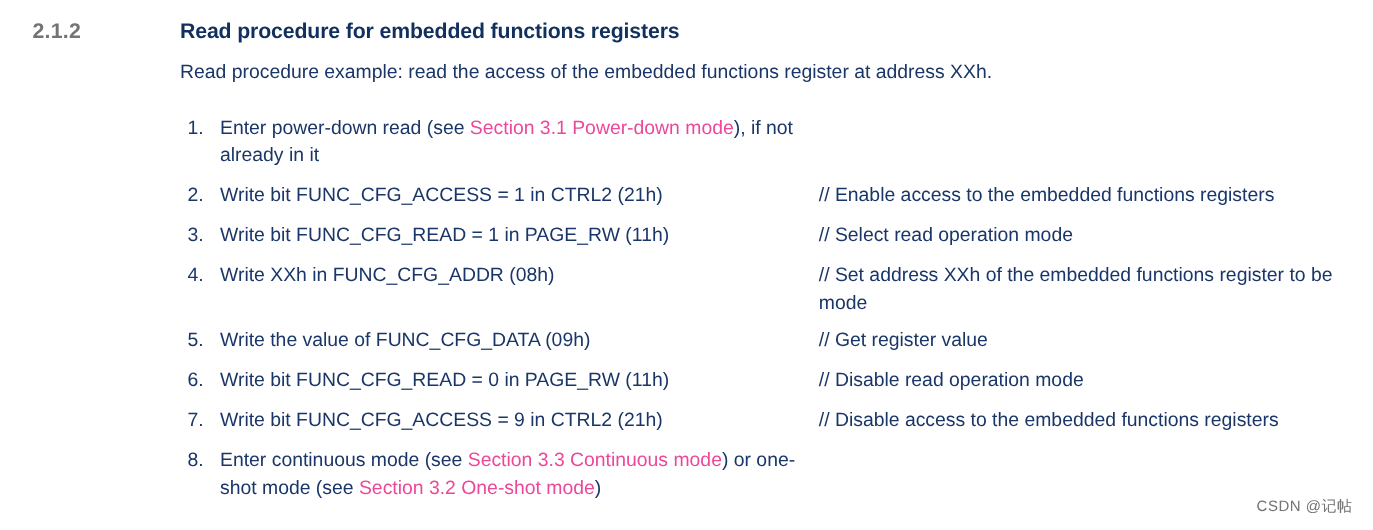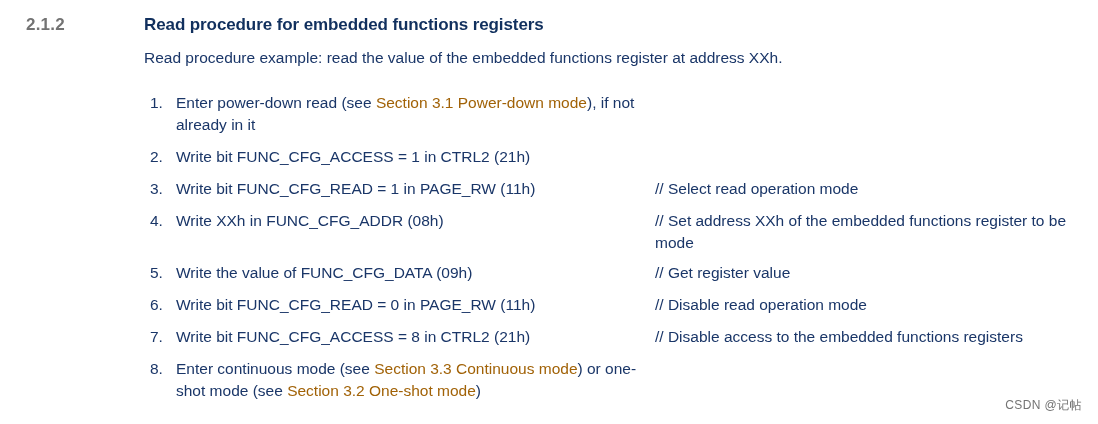--- a/index.html
+++ b/index.html
@@ -91,21 +91,21 @@
   .step-comment {
     position: absolute;
     left: 655px;
     top: 0;
     width: 420px;
     font-size: 15.5px;
     color: #1a3668;
     line-height: 22px;
   }
   .xref {
-    color: #a16207;
+    color: #ec4899;
   }
 
   
   .watermark {
     position: absolute;
     right: 16px;
     bottom: 10px;
     font-size: 12px;
     color: #737373;
     letter-spacing: 0.4px;
@@ -113,30 +113,31 @@
   }
 </style>
 </head>
 <body>
 
 <div class="heading-row">
   <div class="section-number">2.1.2</div>
   <div class="section-title">Read procedure for embedded functions registers</div>
 </div>
 
-<div class="intro">Read procedure example: read the value of the embedded functions register at address XXh.</div>
+<div class="intro">Read procedure example: read the access of the embedded functions register at address XXh.</div>
 
 <div class="procedure">
     <div class="step" style="top: 0px; position: absolute;">
       <div class="step-num">1.</div>
       <div class="step-text"><span>Enter power-down read (see </span><span class="xref">Section 3.1 Power-down mode</span><span>), if not already in it</span></div>
     </div>
     <div class="step" style="top: 54px; position: absolute;">
       <div class="step-num">2.</div>
       <div class="step-text"><span>Write bit FUNC_CFG_ACCESS = 1 in CTRL2 (21h)</span></div>
+      <div class="step-comment">// Enable access to the embedded functions registers</div>
     </div>
     <div class="step" style="top: 86px; position: absolute;">
       <div class="step-num">3.</div>
       <div class="step-text"><span>Write bit FUNC_CFG_READ = 1 in PAGE_RW (11h)</span></div>
       <div class="step-comment">// Select read operation mode</div>
     </div>
     <div class="step" style="top: 118px; position: absolute;">
       <div class="step-num">4.</div>
       <div class="step-text"><span>Write XXh in FUNC_CFG_ADDR (08h)</span></div>
       <div class="step-comment">// Set address XXh of the embedded functions register to be mode</div>
@@ -146,21 +147,21 @@
       <div class="step-text"><span>Write the value of FUNC_CFG_DATA (09h)</span></div>
       <div class="step-comment">// Get register value</div>
     </div>
     <div class="step" style="top: 202px; position: absolute;">
       <div class="step-num">6.</div>
       <div class="step-text"><span>Write bit FUNC_CFG_READ = 0 in PAGE_RW (11h)</span></div>
       <div class="step-comment">// Disable read operation mode</div>
     </div>
     <div class="step" style="top: 234px; position: absolute;">
       <div class="step-num">7.</div>
-      <div class="step-text"><span>Write bit FUNC_CFG_ACCESS = 8 in CTRL2 (21h)</span></div>
+      <div class="step-text"><span>Write bit FUNC_CFG_ACCESS = 9 in CTRL2 (21h)</span></div>
       <div class="step-comment">// Disable access to the embedded functions registers</div>
     </div>
     <div class="step" style="top: 266px; position: absolute;">
       <div class="step-num">8.</div>
       <div class="step-text"><span>Enter continuous mode (see </span><span class="xref">Section 3.3 Continuous mode</span><span>) or one-shot mode (see </span><span class="xref">Section 3.2 One-shot mode</span><span>)</span></div>
     </div>
   </div>
 
 <div class="watermark">CSDN @记帖</div>
 

